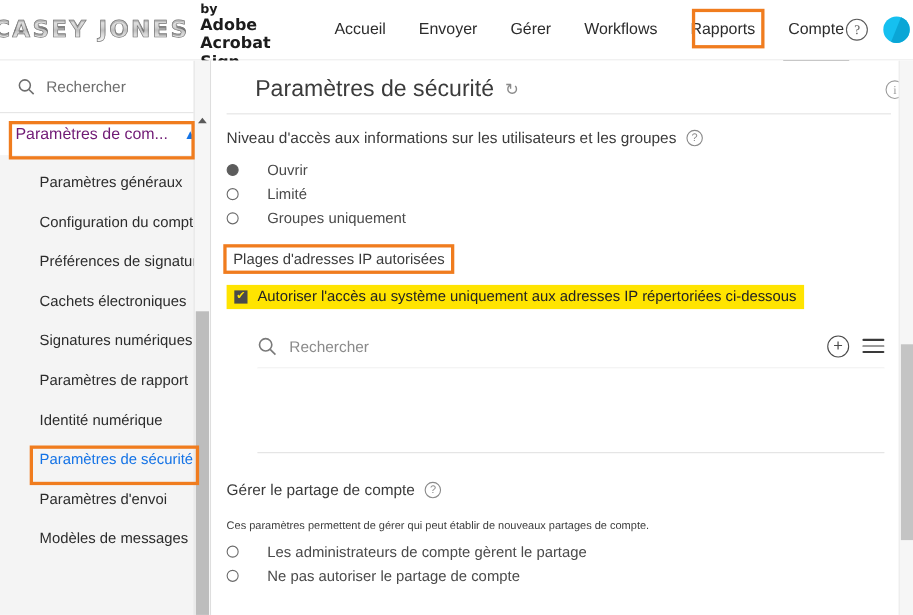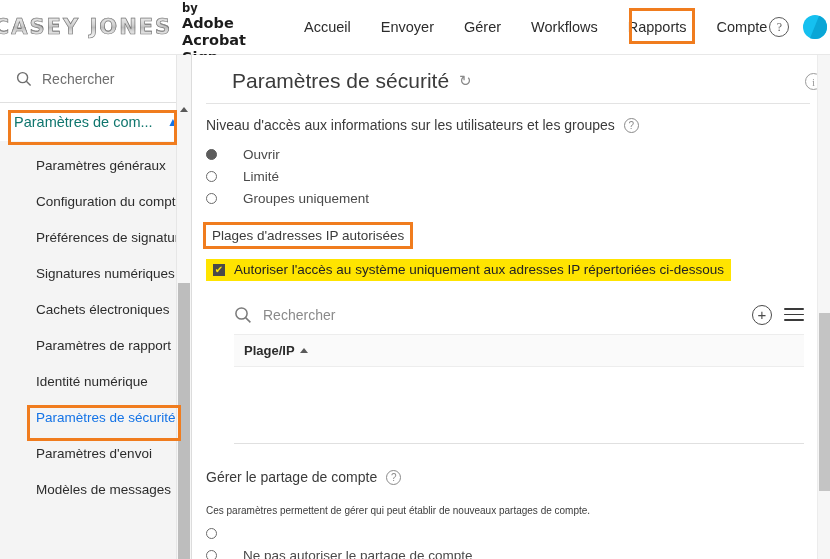--- a/index.html
+++ b/index.html
@@ -112,21 +112,21 @@
   }
   .side-search .ph { font-size: 14px; color: #6e6e6e; }
 
   .side-group {
     height: 38px;
     display: flex; align-items: center; justify-content: space-between;
     padding: 0 12px 0 14px;
     background: #ffffff;
     cursor: pointer;
   }
-  .side-group .glabel { font-size: 14.5px; color: #0f766e; white-space: nowrap; }
+  .side-group .glabel { font-size: 14.5px; color: #701a75; white-space: nowrap; }
   .chev { color: #1473e6; font-size: 12px; line-height: 1; }
 
   .side-list { padding-top: 6px; }
   .side-item {
     height: 36px;
     display: flex; align-items: center;
     padding-left: 36px;
     font-size: 13.5px;
     color: #2c2c2c;
     cursor: pointer;
@@ -338,22 +338,22 @@
 
     <div class="side-group" id="side-group">
       <span class="glabel">Paramètres de com...</span>
       <span class="chev">▲</span>
     </div>
 
     <div class="side-list">
       <div class="side-item">Paramètres généraux</div>
       <div class="side-item">Configuration du compte</div>
       <div class="side-item">Préférences de signature</div>
+      <div class="side-item">Cachets électroniques</div>
       <div class="side-item">Signatures numériques</div>
-      <div class="side-item">Cachets électroniques</div>
       <div class="side-item">Paramètres de rapport</div>
       <div class="side-item">Identité numérique</div>
       <div class="side-item selected" id="side-security">Paramètres de sécurité</div>
       <div class="side-item">Paramètres d'envoi</div>
       <div class="side-item">Modèles de messages</div>
     </div>
 
     <div class="sb-track">
       <div class="sb-arrow"></div>
       <div class="sb-thumb"></div>
@@ -415,41 +415,36 @@
             <span class="ph">Rechercher</span>
           </div>
           <div class="plus-icon">+</div>
           <div class="hamburger">
               <i></i>
               <i></i>
               <i></i>
             </div>
         </div>
 
-        <div class="table-head">
-          <div class="th">
-            <span>Plage/IP</span>
-            <span class="sort-asc"></span>
-          </div>
-        </div>
 
         <div class="table-body"></div>
       </div>
 
       
       <div class="share-block">
         <div class="field-label">
           <span>Gérer le partage de compte</span>
           <span class="q-icon">?</span>
         </div>
         <div class="para">Ces paramètres permettent de gérer qui peut établir de nouveaux partages de compte.</div>
 
         <div>
           <div class="radio-row">
             <span class="radio"></span>
+            <span>Les administrateurs de compte gèrent le partage</span>
           </div>
           <div class="radio-row">
             <span class="radio"></span>
             <span>Ne pas autoriser le partage de compte</span>
           </div>
         </div>
       </div>
 
     </div>
 

